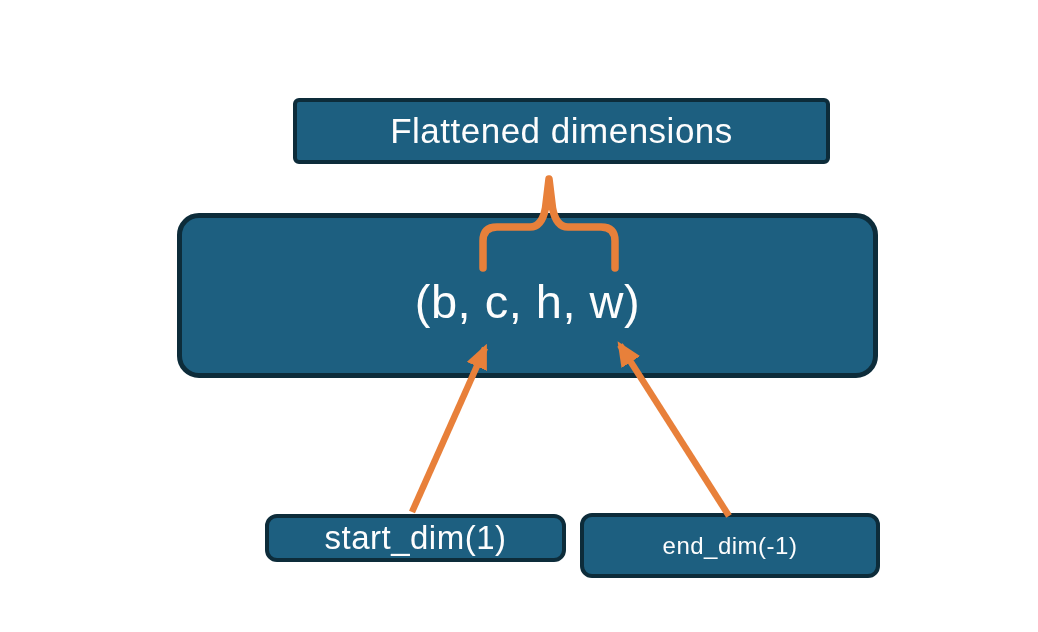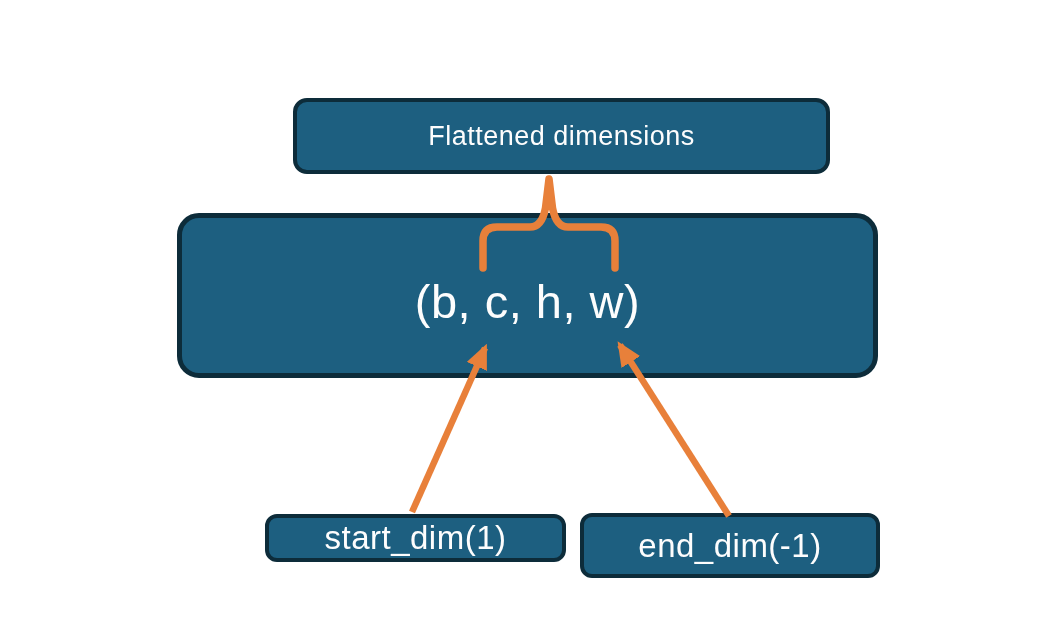--- a/index.html
+++ b/index.html
@@ -24,23 +24,23 @@
     display: flex;
     align-items: center;
     justify-content: center;
     text-align: center;
     letter-spacing: 0.5px;
   }
   .node-title {
     left: 293px;
     top: 98px;
     width: 537px;
-    height: 76px;
-    border-radius: 14px;
-    font-size: 27px;
+    height: 66px;
+    border-radius: 6px;
+    font-size: 35px;
   }
   .node-tensor {
     left: 177px;
     top: 213px;
     width: 701px;
     height: 165px;
     border-width: 5px;
     border-radius: 22px;
     font-size: 47px;
     padding-top: 12px;
@@ -52,21 +52,21 @@
     height: 48px;
     border-radius: 12px;
     font-size: 33px;
   }
   .node-end-dim {
     left: 580px;
     top: 513px;
     width: 300px;
     height: 65px;
     border-radius: 12px;
-    font-size: 33px;
+    font-size: 24px;
   }
   .connector-layer {
     position: absolute;
     left: 0;
     top: 0;
     width: 1038px;
     height: 632px;
     pointer-events: none;
   }
   .connector-stroke {

